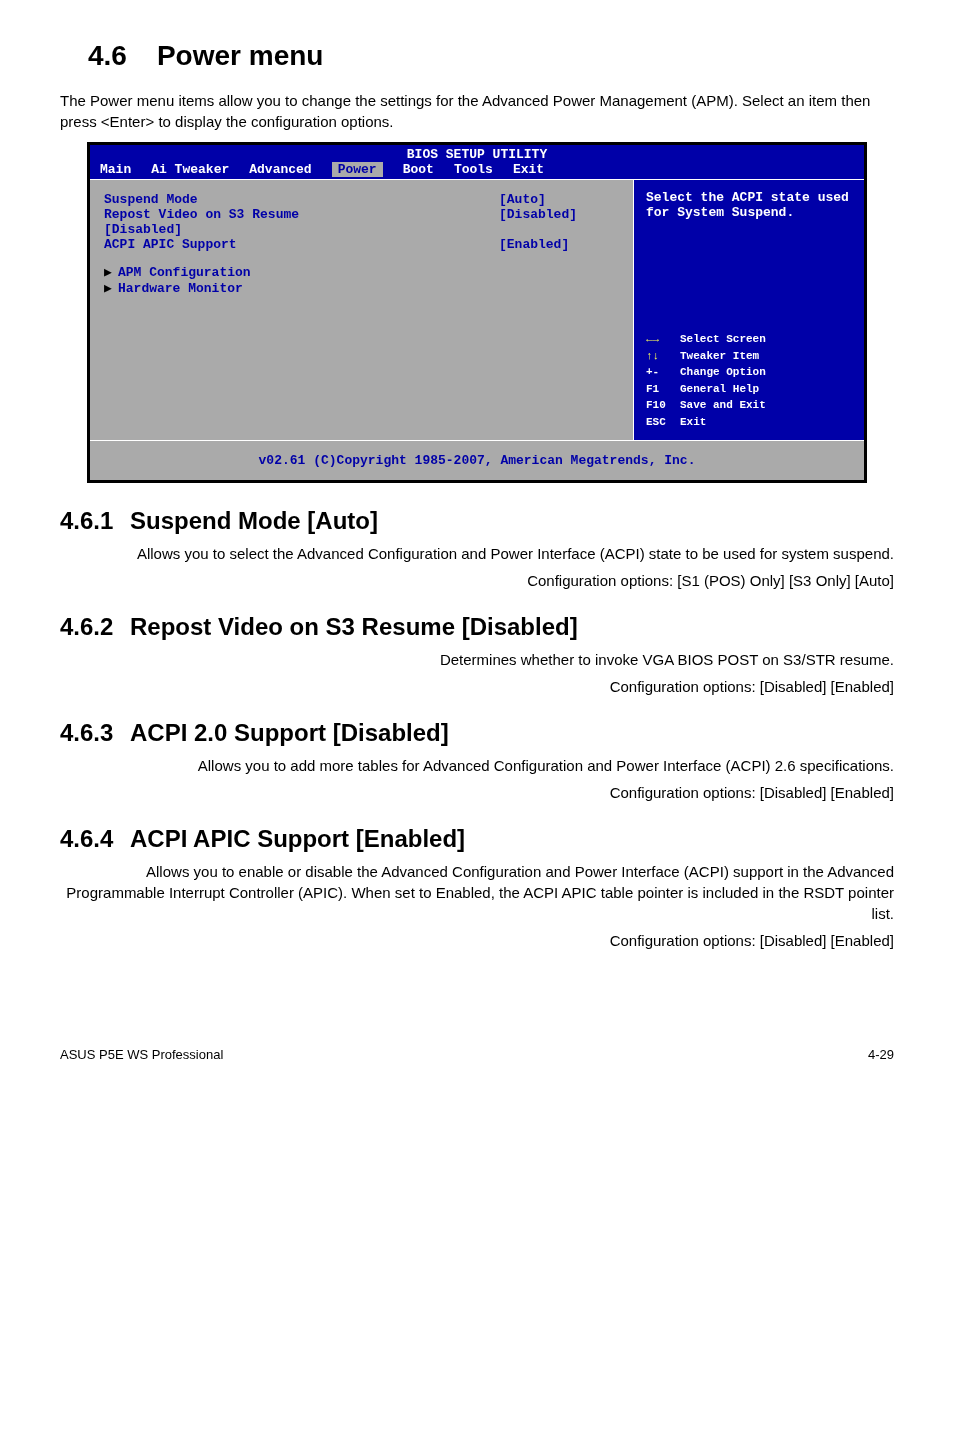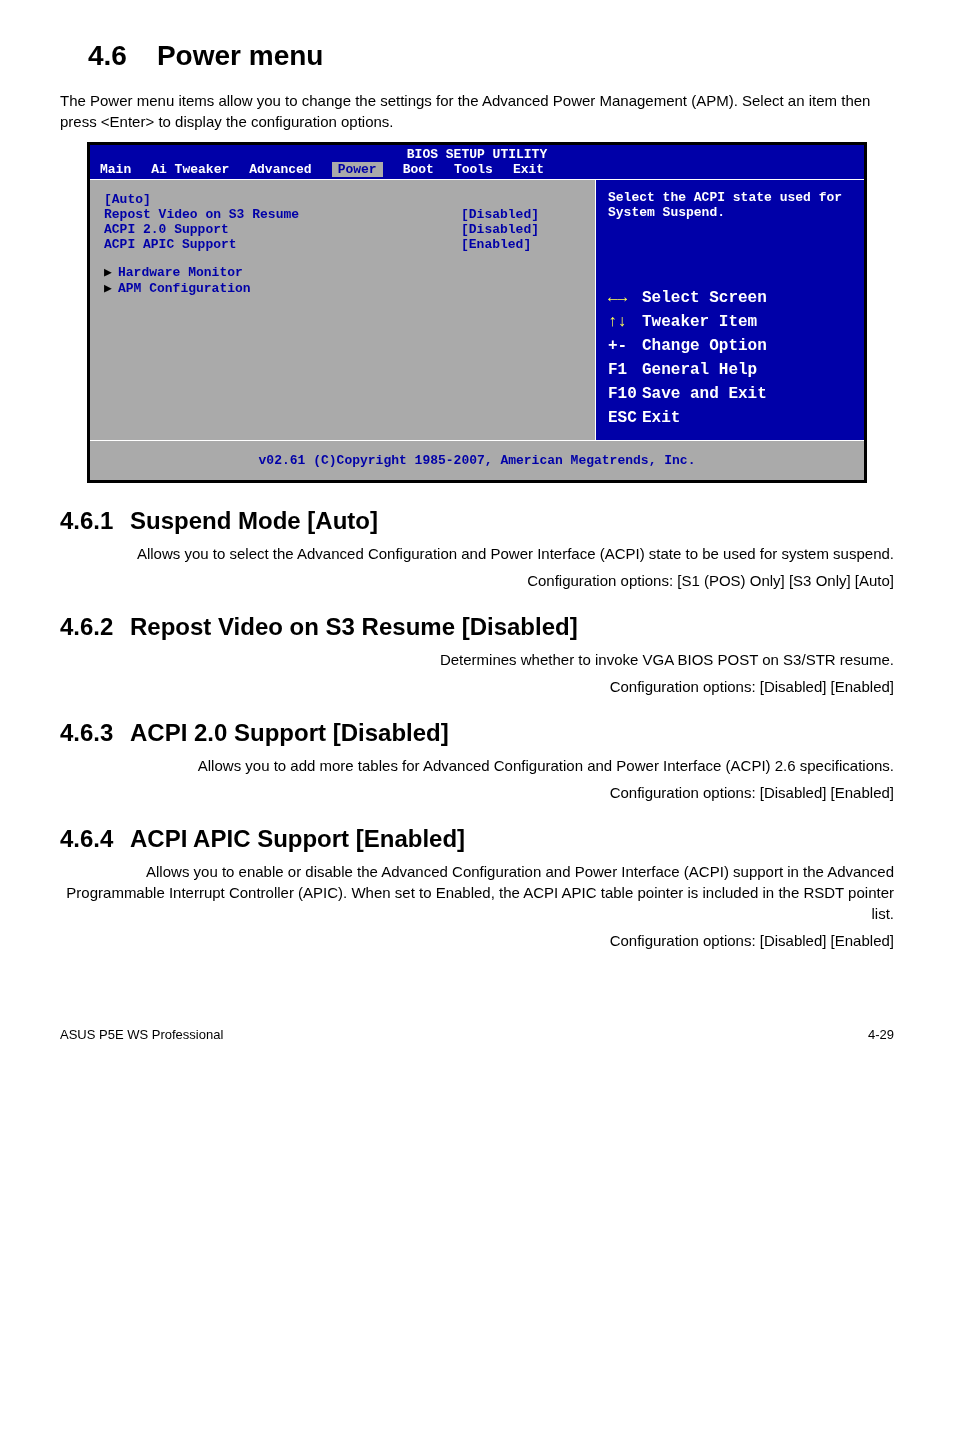--- a/index.html
+++ b/index.html
@@ -63,31 +63,31 @@
       padding: 12px 14px;
       border-right: 1px solid #fff;
       font-weight: bold;
     }
     .bios-row { display: flex; }
     .bios-label { flex: 1; }
     .bios-value { width: 120px; }
     .bios-sub { margin-top: 12px; }
     .bios-arrow { display:inline-block; width:14px; color:#000; }
     .bios-right {
-      width: 268px;
+      width: 230px;
       background: #0000a8;
       color: #fff;
       padding: 10px 12px;
       display: flex;
       flex-direction: column;
       justify-content: space-between;
       font-weight: bold;
     }
     .help-top { color: #fff; }
-    .help-keys { font-size: 16px; line-height: 1.5; }
+    .help-keys { font-size: 11px; line-height: 1.5; }
     .help-keys .hk { color: #fff; }
     .help-keys .key { display:inline-block; width:34px; }
     .help-keys .yel { color: #ffff55; }
     .bios-footer {
       background: #aaa;
       color: #0000a8;
       text-align: center;
       font-weight: bold;
       padding: 12px 0;
       border-top: 1px solid #fff;
@@ -104,21 +104,21 @@
       line-height: 1.4;
       margin-bottom: 6px;
       text-align: right;
     }
     .page-footer {
       display: flex;
       justify-content: space-between;
       font-size: 13px;
       color: #000;
       border-top: 0;
-      margin-top: 76px;
+      margin-top: 96px;
     }
   </style>
 </head>
 <body>
 
 <h1 class="section-title">
   <span class="num">4.6</span><span>Power menu</span>
 </h1>
 
 <p class="intro-text">The Power menu items allow you to change the settings for the Advanced Power Management (APM). Select an item then press &lt;Enter&gt; to display the configuration options.</p>
@@ -130,37 +130,37 @@
     <span class="bios-tab">Ai Tweaker</span>
     <span class="bios-tab">Advanced</span>
     <span class="bios-tab active">Power</span>
     <span class="bios-tab">Boot</span>
     <span class="bios-tab">Tools</span>
     <span class="bios-tab">Exit</span>
   </div>
   <div class="bios-body">
     <div class="bios-left">
       <div class="bios-row">
+        <span class="bios-label">Suspend Mode</span>
         <span class="bios-value">[Auto]</span>
       </div>
       <div class="bios-row">
         <span class="bios-label">Repost Video on S3 Resume</span>
         <span class="bios-value">[Disabled]</span>
       </div>
       <div class="bios-row">
-        <span class="bios-label">ACPI 2.0 Support</span>
         <span class="bios-value">[Disabled]</span>
       </div>
       <div class="bios-row">
         <span class="bios-label">ACPI APIC Support</span>
         <span class="bios-value">[Enabled]</span>
       </div>
       <div class="bios-sub">
+        <div><span class="bios-arrow">▶</span><span>APM Configuration</span></div>
         <div><span class="bios-arrow">▶</span><span>Hardware Monitor</span></div>
-        <div><span class="bios-arrow">▶</span><span>APM Configuration</span></div>
       </div>
     </div>
     <div class="bios-right">
       <div class="help-top">Select the ACPI state used for System Suspend.</div>
       <div class="help-keys">
         <div class="hk"><span class="key yel">←→</span><span>Select Screen</span></div>
         <div class="hk"><span class="key yel">↑↓</span><span>Tweaker Item</span></div>
         <div class="hk"><span class="key">+-</span><span>Change Option</span></div>
         <div class="hk"><span class="key">F1</span><span>General Help</span></div>
         <div class="hk"><span class="key">F10</span><span>Save and Exit</span></div>

